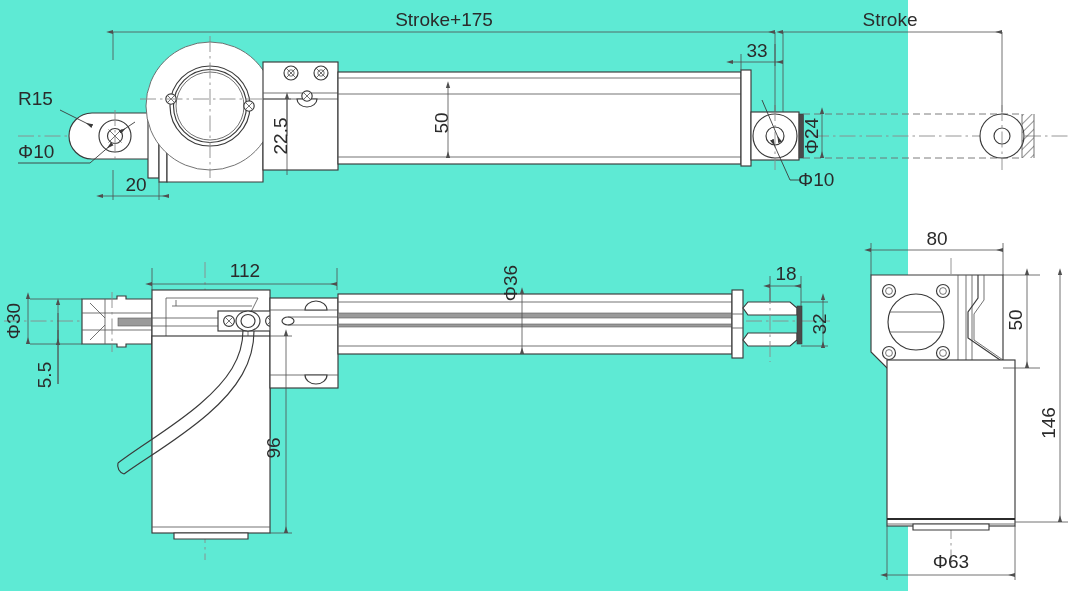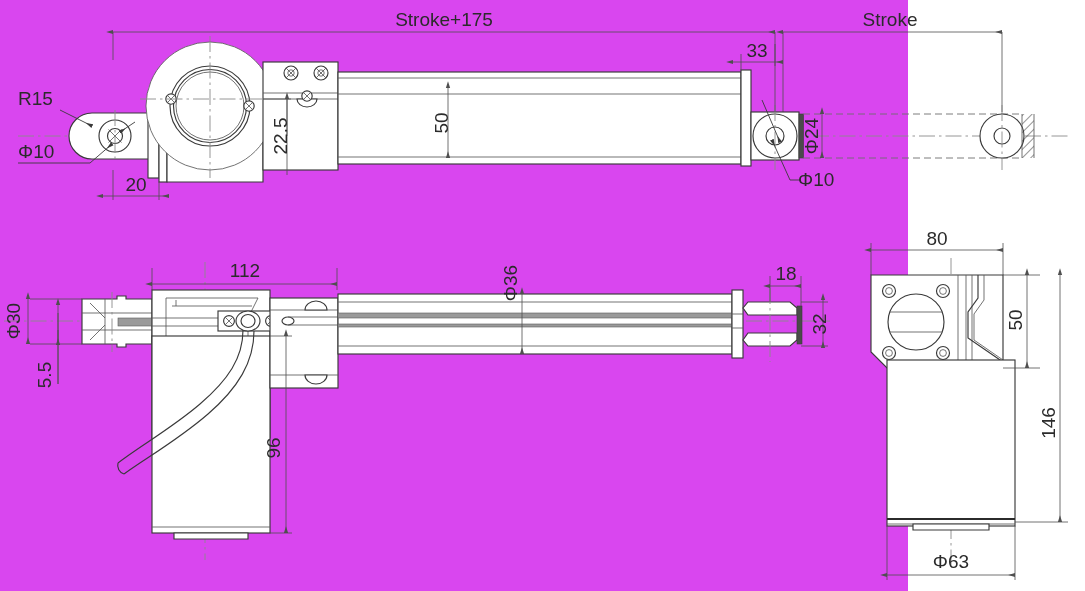--- a/index.html
+++ b/index.html
@@ -11,21 +11,21 @@
   body {
     width: 1085px;
     height: 591px;
     overflow: hidden;
     font-family: "Liberation Sans", sans-serif;
   }
   #drawing-root {
     position: relative;
     width: 908px;
     height: 591px;
-    background: #d946ef;
+    background: #5eead4;
   }
   svg#cad {
     position: absolute;
     left: 0;
     top: 0;
     width: 1085px;
     height: 591px;
     display: block;
   }
   

